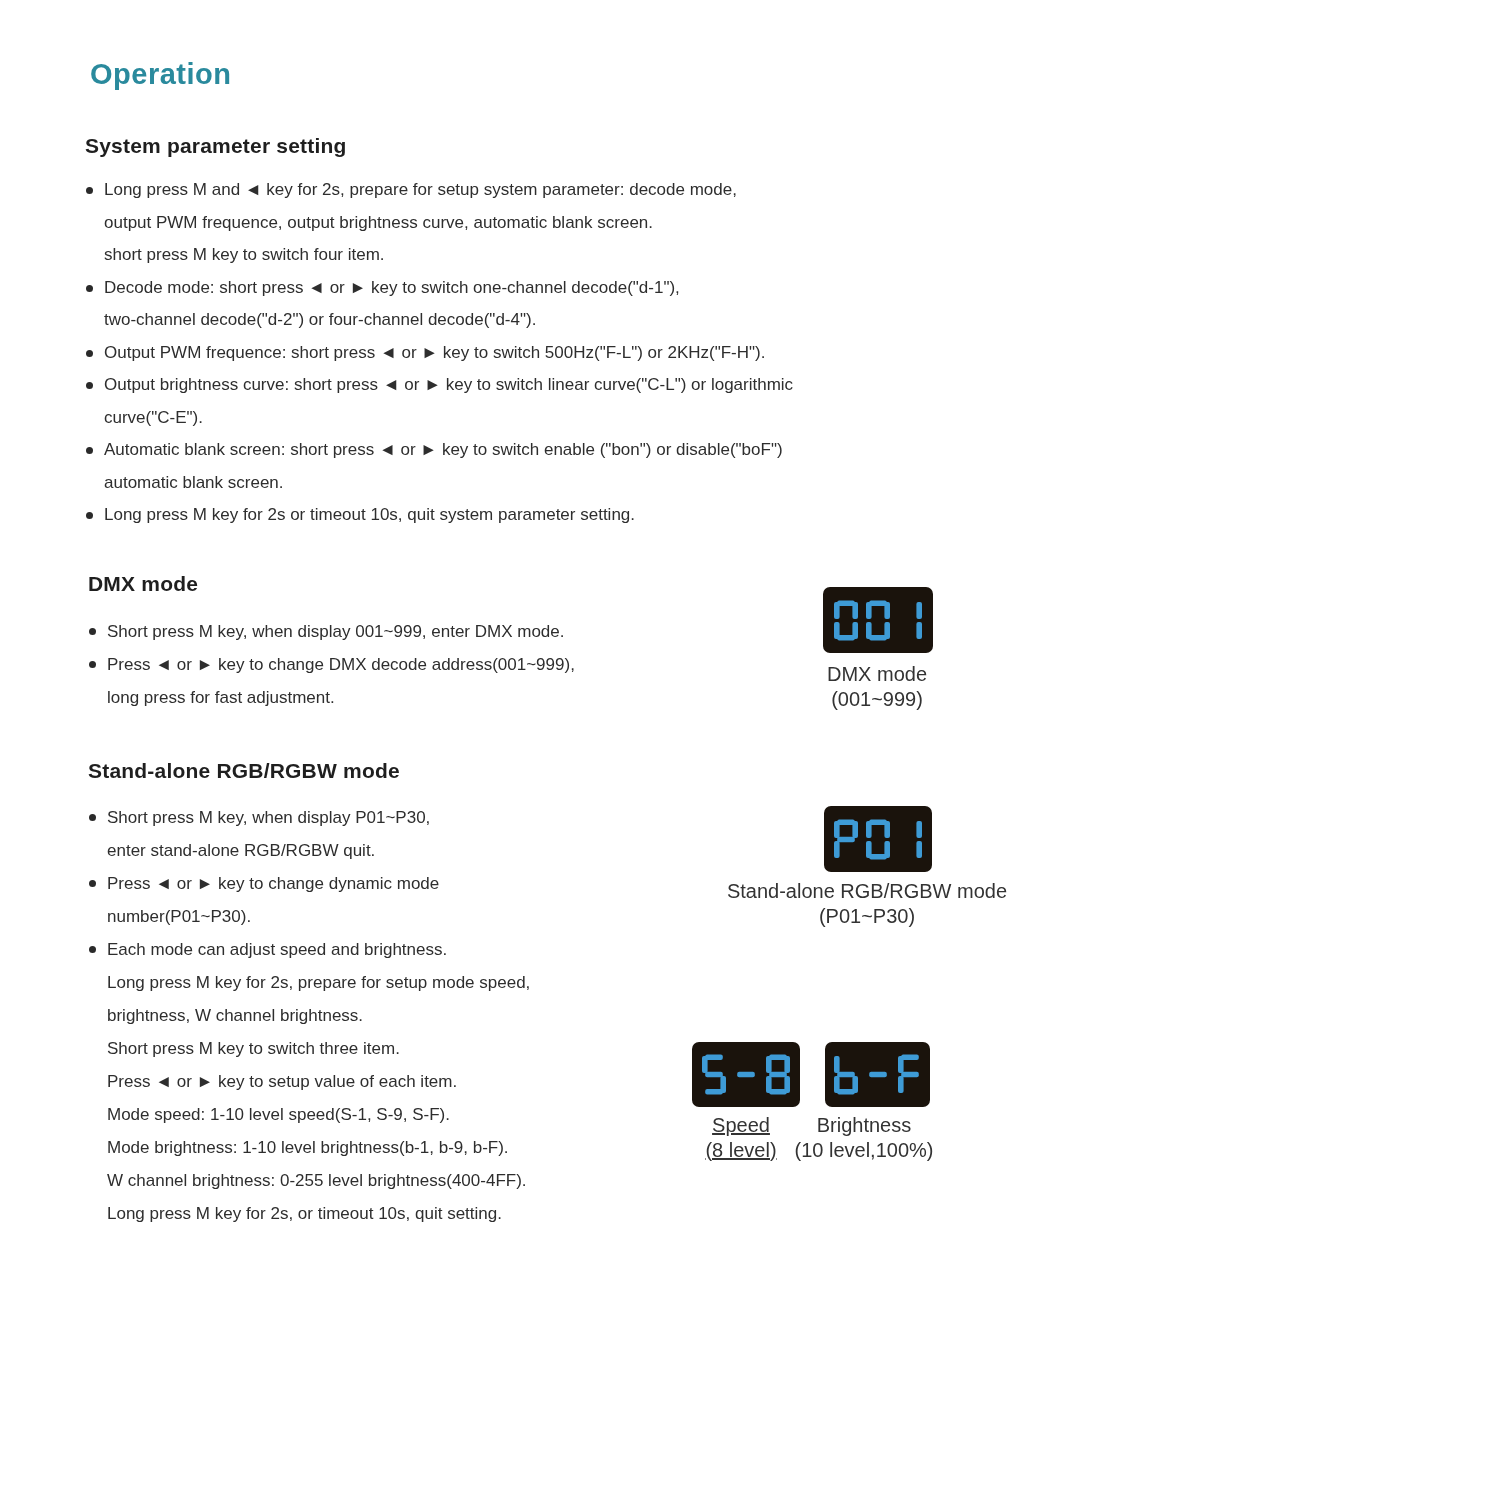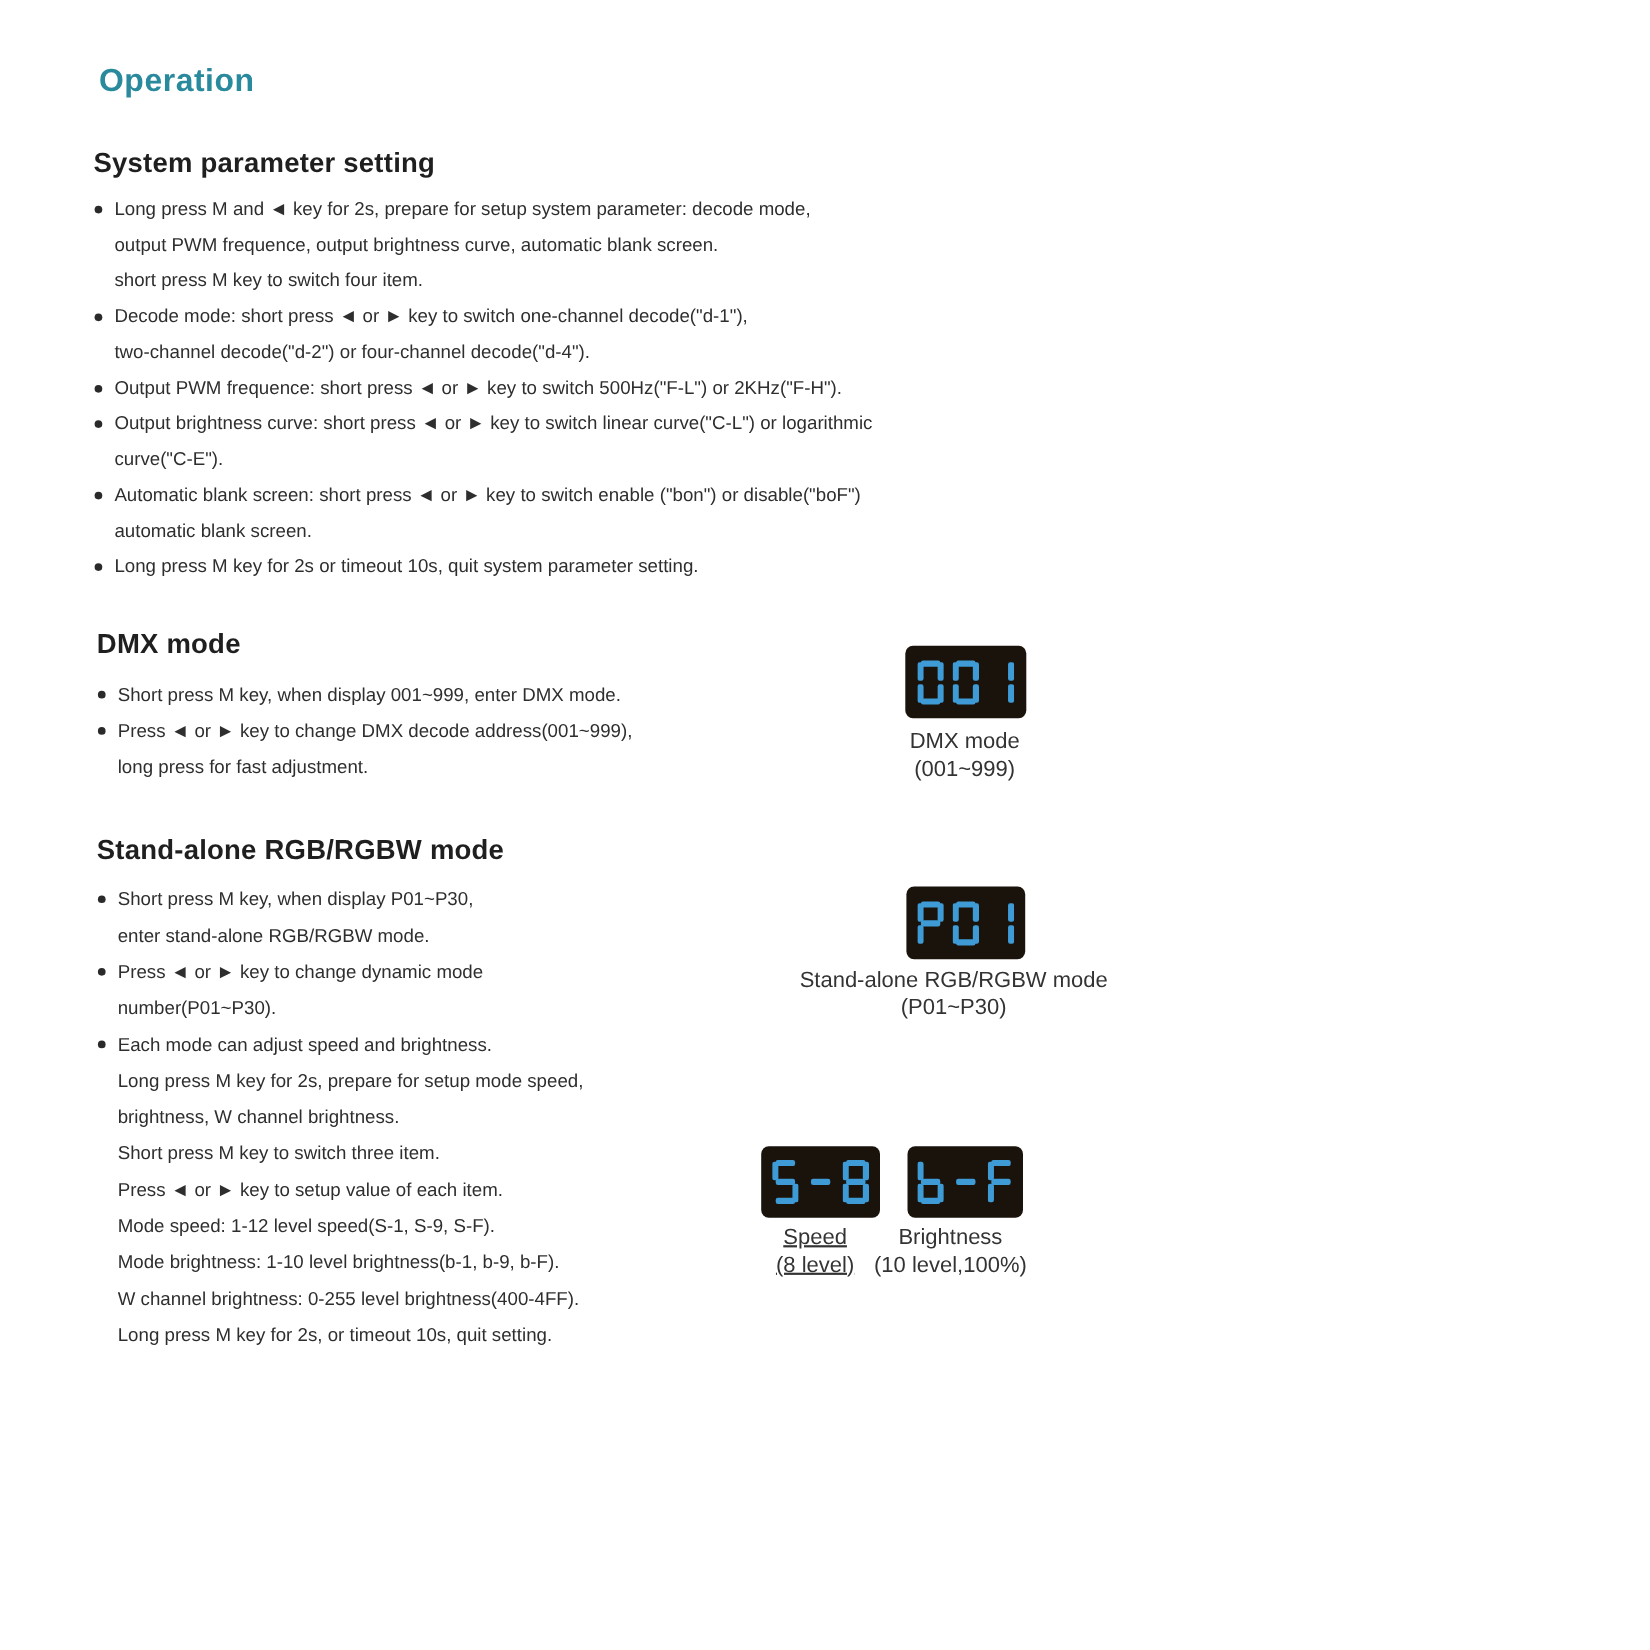--- a/index.html
+++ b/index.html
@@ -6,21 +6,21 @@
   body{
     width:1500px;height:1500px;background:#ffffff;position:relative;overflow:hidden;
     font-family:"Liberation Sans","DejaVu Sans",sans-serif;
     -webkit-font-smoothing:antialiased;
   }
   .abs{position:absolute;}
   .page-title{
     font-size:29px;font-weight:bold;color:#2a8a9d;letter-spacing:0.5px;
   }
   .sec-heading{
-    font-size:25px;font-weight:bold;color:#1f1f1f;letter-spacing:0.2px;
+    font-size:21px;font-weight:bold;color:#1f1f1f;letter-spacing:0.2px;
   }
   .textcol{font-size:17px;color:#2e2e2e;}
   .line{position:relative;padding-left:19px;line-height:32.5px;height:32.5px;white-space:nowrap;}
   .col-dmx .line,.col-sa .line{line-height:33px;height:33px;}
   .dot{
     position:absolute;left:1px;top:13px;width:7px;height:7px;border-radius:50%;
     background:#2a2a2a;display:block;
   }
   .display{
     position:absolute;background:#1a130c;border-radius:7px;
@@ -84,29 +84,29 @@
   </div>
 <div class="caption" style="left:727px;top:662px;width:300px;">
   <div>DMX mode</div>
   <div>(001~999)</div>
 </div>
 
 <div class="abs sec-heading" style="left:88px;top:759px;">Stand-alone RGB/RGBW mode</div>
 
 <div class="abs textcol col-sa" style="left:88px;top:801px;width:640px;">
   <div class="line"><span class="dot"></span><span>Short press M key, when display P01~P30,</span></div>
-  <div class="line"><span>enter stand-alone RGB/RGBW mode.</span></div>
+  <div class="line"><span>enter stand-alone RGB/RGBW quit.</span></div>
   <div class="line"><span class="dot"></span><span>Press ◄ or ► key to change dynamic mode</span></div>
   <div class="line"><span>number(P01~P30).</span></div>
   <div class="line"><span class="dot"></span><span>Each mode can adjust speed and brightness.</span></div>
   <div class="line"><span>Long press M key for 2s, prepare for setup mode speed,</span></div>
   <div class="line"><span>brightness, W channel brightness.</span></div>
   <div class="line"><span>Short press M key to switch three item.</span></div>
   <div class="line"><span>Press ◄ or ► key to setup value of each item.</span></div>
-  <div class="line"><span>Mode speed: 1-12 level speed(S-1, S-9, S-F).</span></div>
+  <div class="line"><span>Mode speed: 1-10 level speed(S-1, S-9, S-F).</span></div>
   <div class="line"><span>Mode brightness: 1-10 level brightness(b-1, b-9, b-F).</span></div>
   <div class="line"><span>W channel brightness: 0-255 level brightness(400-4FF).</span></div>
   <div class="line"><span>Long press M key for 2s, or timeout 10s, quit setting.</span></div>
 </div>
 
 <div class="display" style="left:824px;top:806px;width:108px;height:66px;">
     <svg viewBox="0 0 60 100" class="seg-digit">
       <rect x="8" y="0" width="44" height="14" rx="5"></rect>
       <rect x="46" y="4" width="14" height="42" rx="5"></rect>
       <rect x="0" y="54" width="14" height="42" rx="5"></rect>

